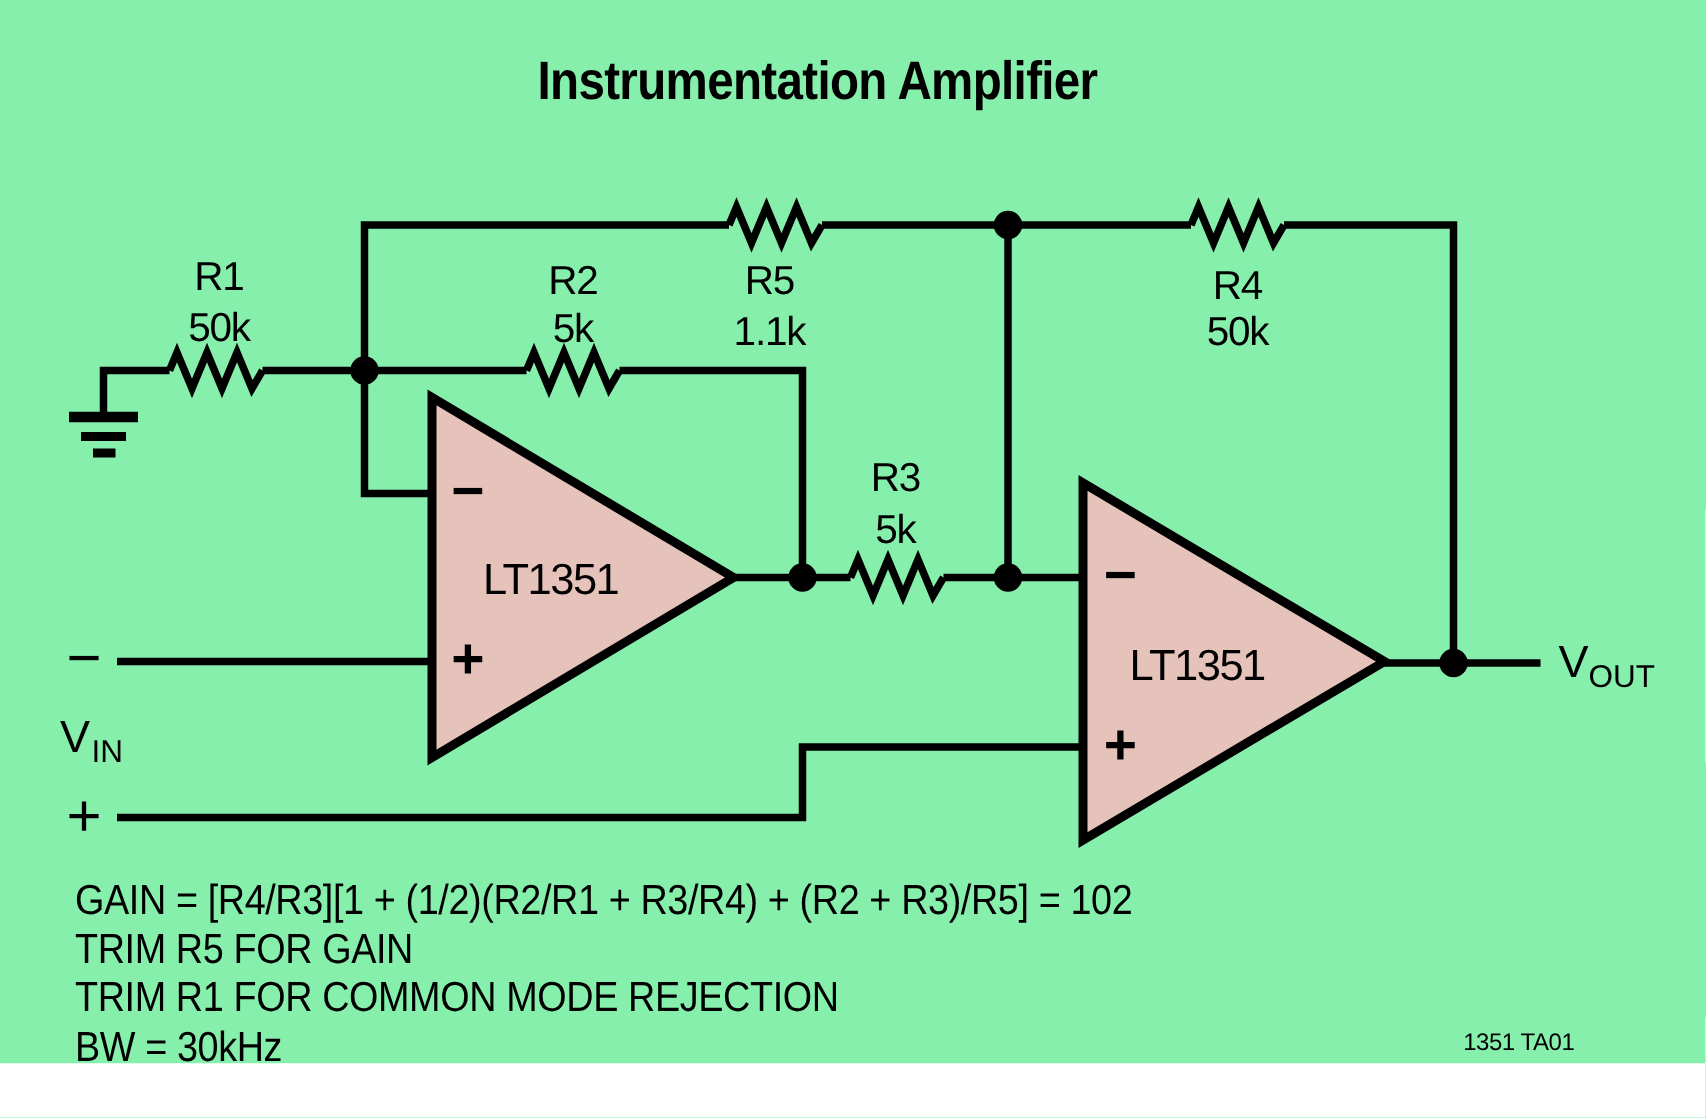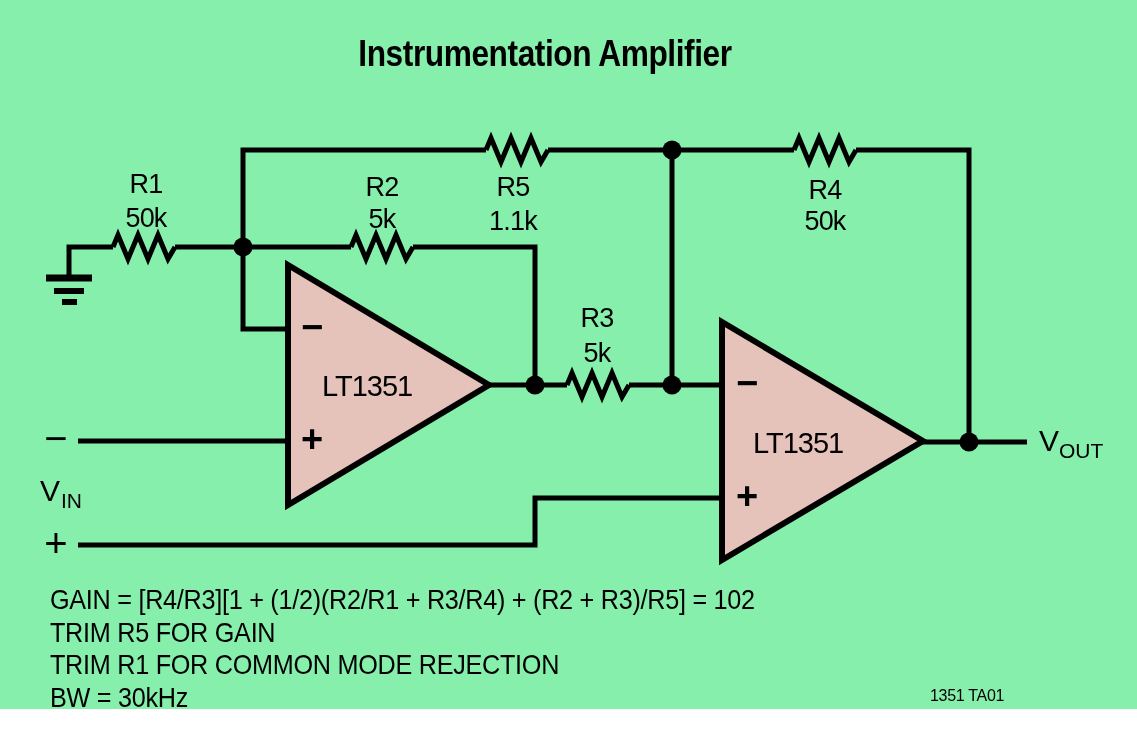--- a/index.html
+++ b/index.html
@@ -4,21 +4,21 @@
 <style>
   html,body{margin:0;padding:0;background:#ffffff;}
   .page{position:relative;width:1137px;height:709px;background:#86efac;overflow:hidden;
         font-family:"Liberation Sans",sans-serif;color:#000;}
   .title{position:absolute;left:0;top:33px;width:1090px;text-align:center;
          font-size:36px;font-weight:bold;letter-spacing:-.5px;
          transform:scaleX(.88);transform-origin:50% 0;white-space:nowrap;}
   svg.schematic{position:absolute;left:0;top:0;}
   .notes{position:absolute;left:50px;top:584px;font-size:28px;line-height:32.5px;
          letter-spacing:-.3px;transform:scaleX(.90);transform-origin:0 0;white-space:nowrap;}
-  .caption{position:absolute;left:930px;top:687px;width:165px;text-align:left;
+  .caption{position:absolute;left:930px;top:687px;width:165px;text-align:center;
            font-size:16px;letter-spacing:-.3px;}
   text{font-family:"Liberation Sans",sans-serif;fill:#000;}
   .rlabel{font-size:27px;letter-spacing:-.8px;}
   .oplabel{font-size:29px;letter-spacing:-1px;}
   .pinsym{font-size:38px;font-weight:bold;}
   .iosym{font-size:40px;}
   .iomain{font-size:30px;}
   .iosub{font-size:21px;}
 </style>
 </head>

